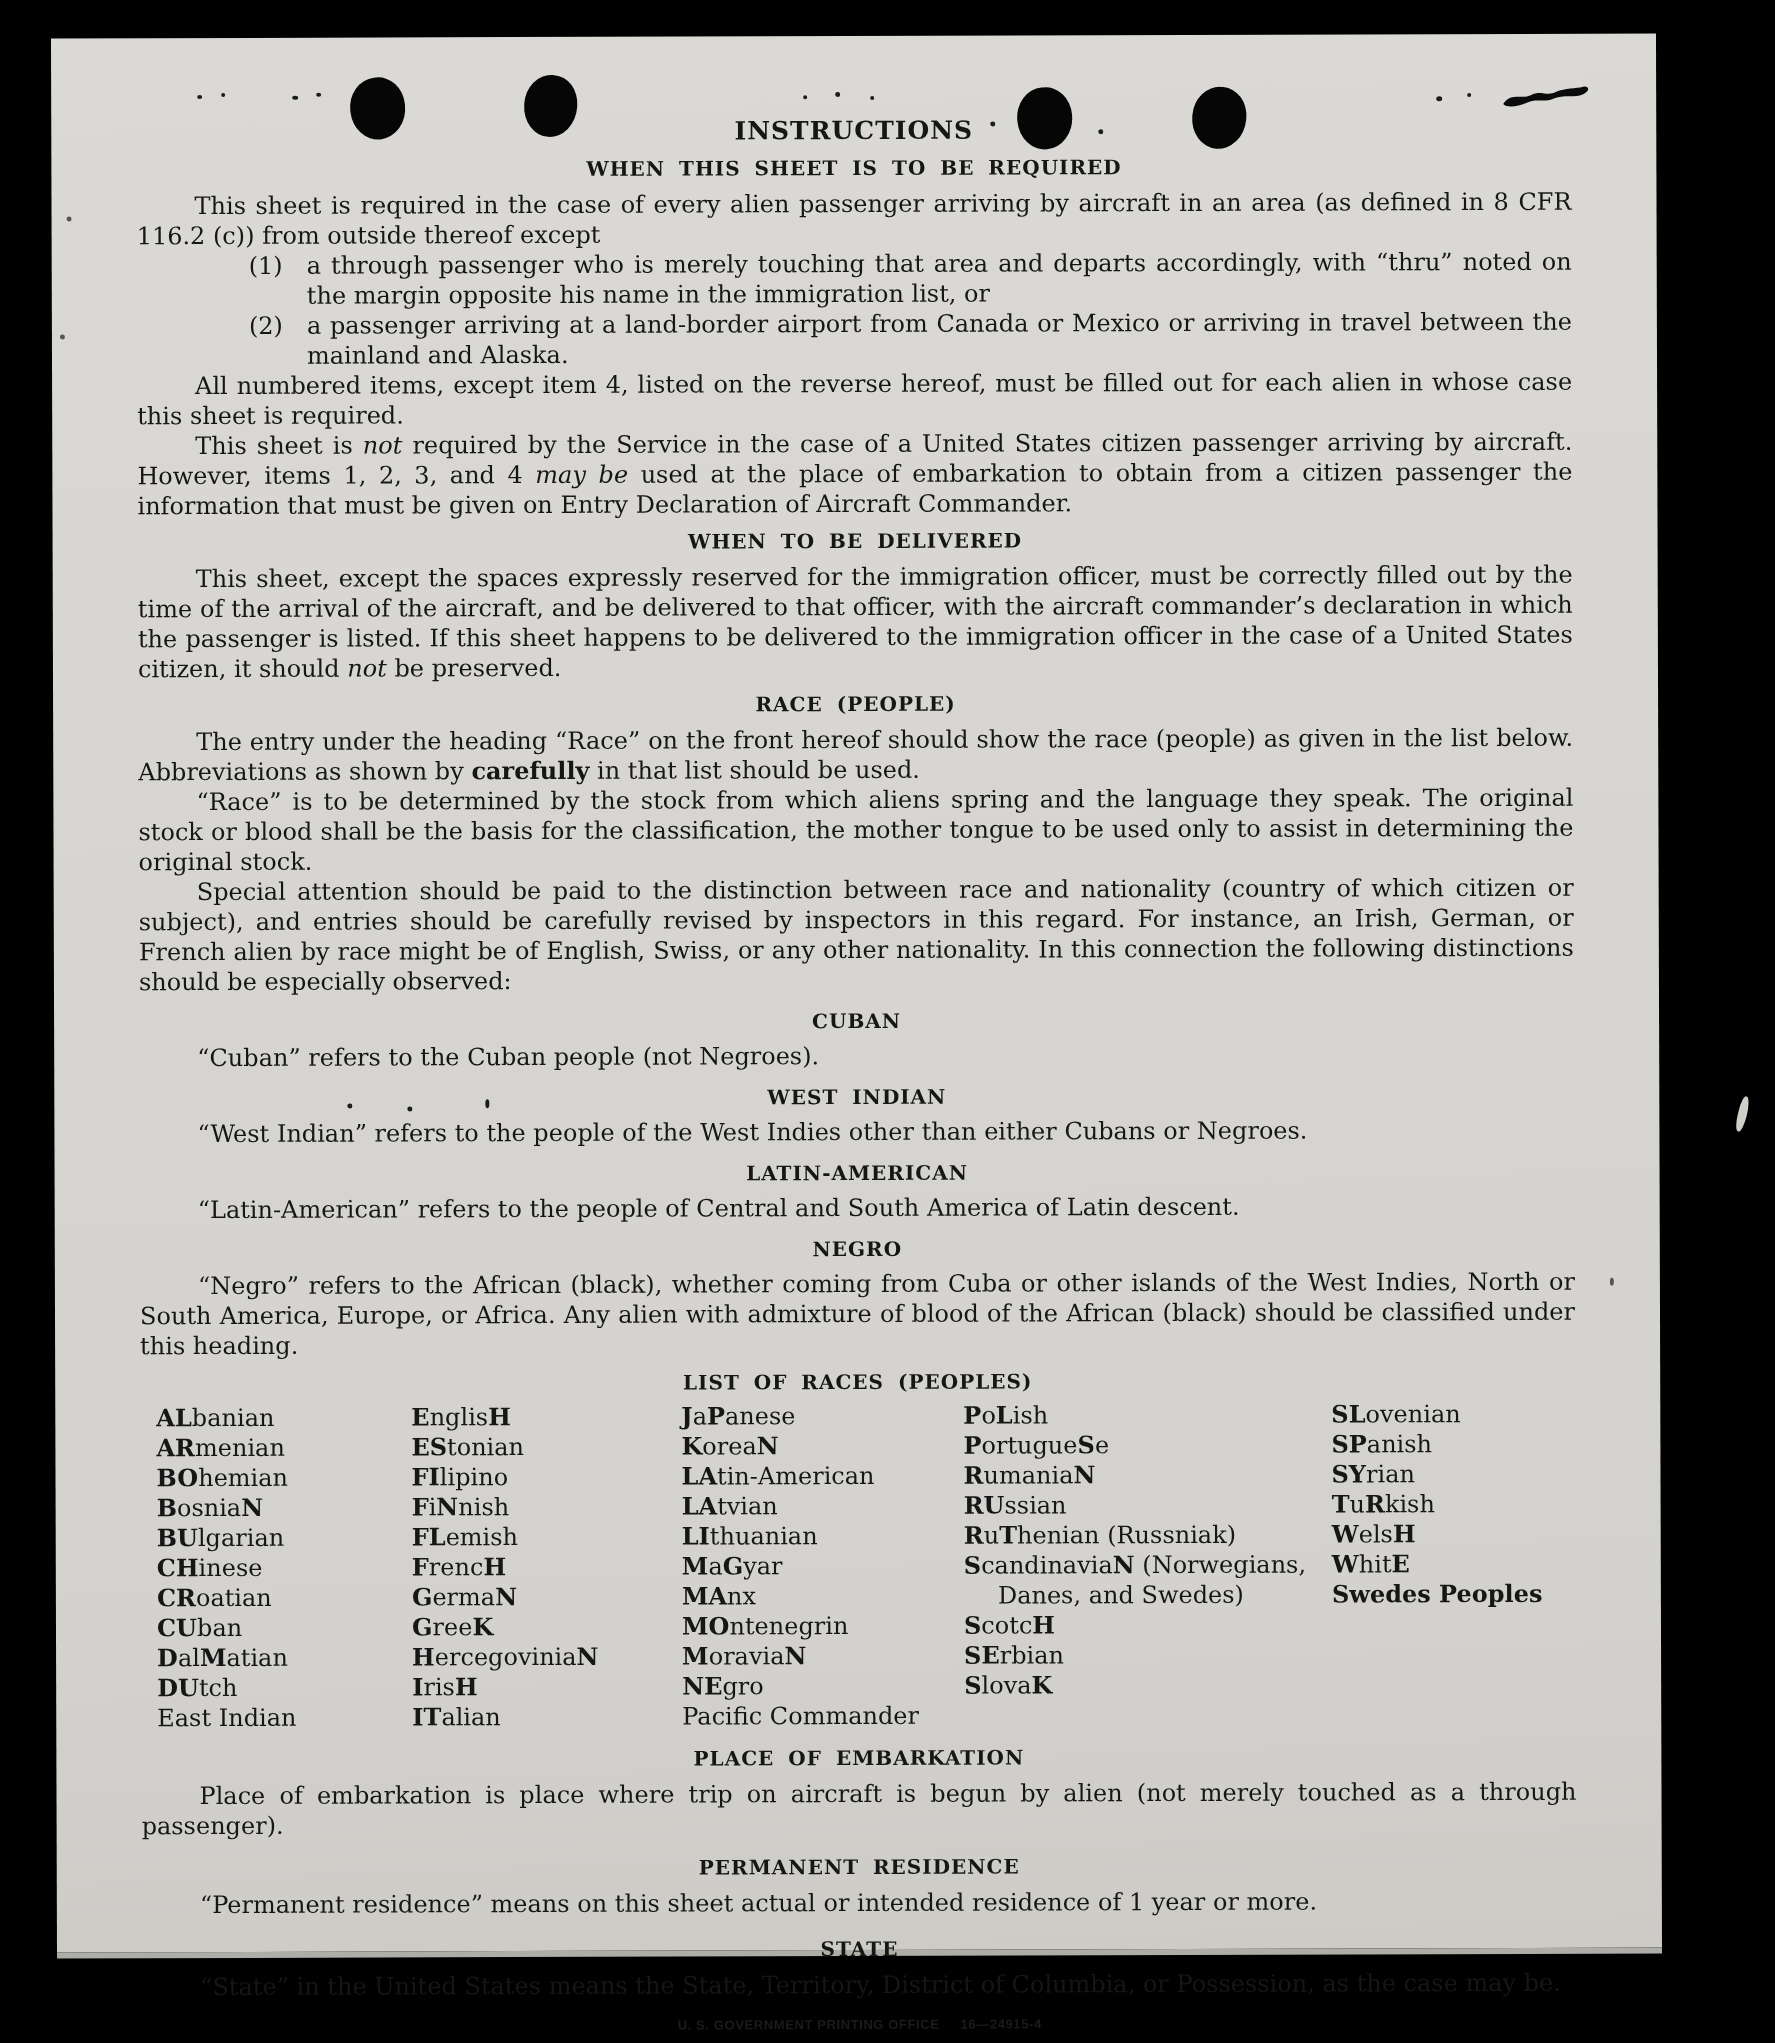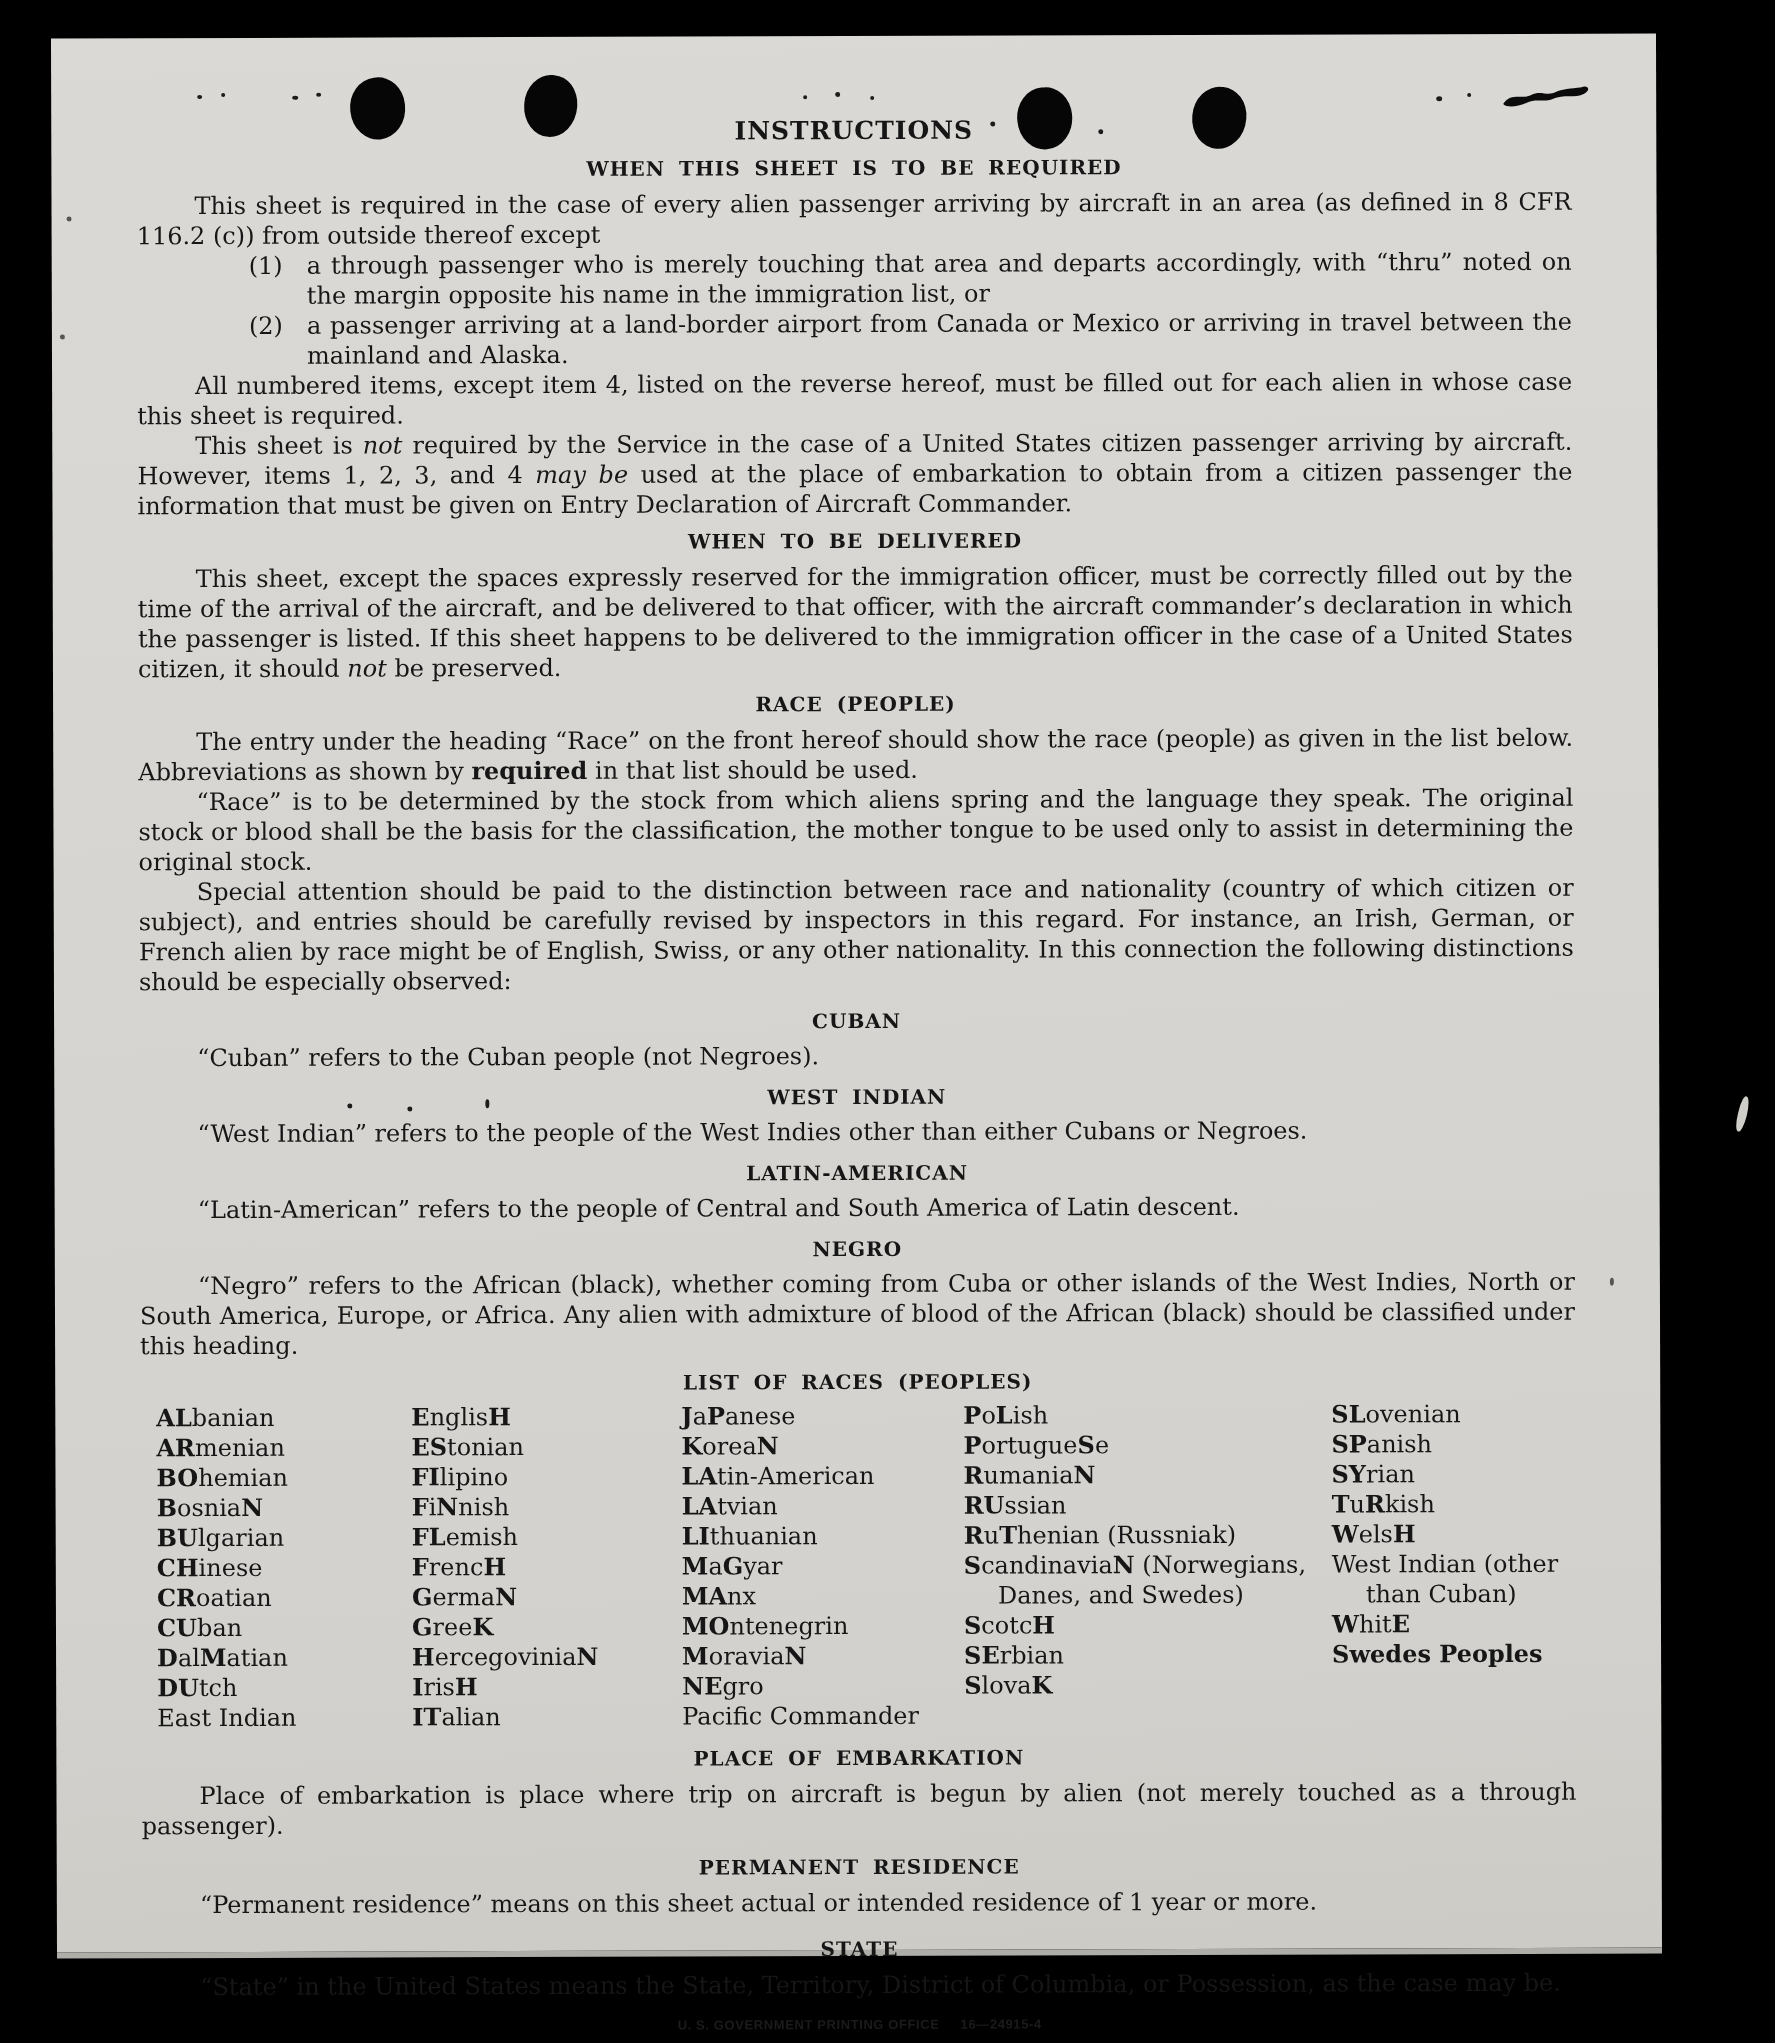--- a/index.html
+++ b/index.html
@@ -95,21 +95,21 @@
         </div>
       </div>
 
       <p class="para">All numbered items, except item 4, listed on the reverse hereof, must be filled out for each alien in whose case this sheet is required.</p>
       <p class="para">This sheet is <i>not</i> required by the Service in the case of a United States citizen passenger arriving by aircraft.  However, items 1, 2, 3, and 4 <i>may be</i> used at the place of embarkation to obtain from a citizen passenger the information that must be given on Entry Declaration of Aircraft Commander.</p>
 
       <h2>WHEN TO BE DELIVERED</h2>
       <p class="para">This sheet, except the spaces expressly reserved for the immigration officer, must be correctly filled out by the time of the arrival of the aircraft, and be delivered to that officer, with the aircraft commander’s declaration in which the passenger is listed.  If this sheet happens to be delivered to the immigration officer in the case of a United States citizen, it should <i>not</i> be preserved.</p>
 
       <h2>RACE (PEOPLE)</h2>
-      <p class="para">The entry under the heading “Race” on the front hereof should show the race (people) as given in the list below.  Abbreviations as shown by <b>required</b> in that list should be used.</p>
+      <p class="para">The entry under the heading “Race” on the front hereof should show the race (people) as given in the list below.  Abbreviations as shown by <b>carefully</b> in that list should be used.</p>
       <p class="para">“Race” is to be determined by the stock from which aliens spring and the language they speak.  The original stock or blood shall be the basis for the classification, the mother tongue to be used only to assist in determining the original stock.</p>
       <p class="para">Special attention should be paid to the distinction between race and nationality (country of which citizen or subject), and entries should be carefully revised by inspectors in this regard.  For instance, an Irish, German, or French alien by race might be of English, Swiss, or any other nationality.  In this connection the following distinctions should be especially observed:</p>
 
       <h2 class="sub">CUBAN</h2>
       <p class="para">“Cuban” refers to the Cuban people (not Negroes).</p>
 
       <h2 class="sub">WEST INDIAN</h2>
       <p class="para">“West Indian” refers to the people of the West Indies other than either Cubans or Negroes.</p>
 
       <h2 class="sub">LATIN-AMERICAN</h2>
@@ -170,21 +170,20 @@
             <div class="race-item"><b>S</b>cotc<b>H</b></div>
             <div class="race-item"><b>SE</b>rbian</div>
             <div class="race-item"><b>S</b>lova<b>K</b></div>
           </div>
         <div class="race-col c5">
             <div class="race-item"><b>SL</b>ovenian</div>
             <div class="race-item"><b>SP</b>anish</div>
             <div class="race-item"><b>SY</b>rian</div>
             <div class="race-item"><b>T</b>u<b>R</b>kish</div>
             <div class="race-item"><b>W</b>els<b>H</b></div>
-            <div class="race-item">West Indian (other than Cuban)</div>
             <div class="race-item"><b>W</b>hit<b>E</b></div>
             <div class="race-item"><b>Swedes Peoples</b></div>
           </div>
       </div>
 
       <h2 style="margin-top:12px;">PLACE OF EMBARKATION</h2>
       <p class="para">Place of embarkation is place where trip on aircraft is begun by alien (not merely touched as a through passenger).</p>
 
       <h2 style="margin-top:13px;">PERMANENT RESIDENCE</h2>
       <p class="para">“Permanent residence” means on this sheet actual or intended residence of 1 year or more.</p>

